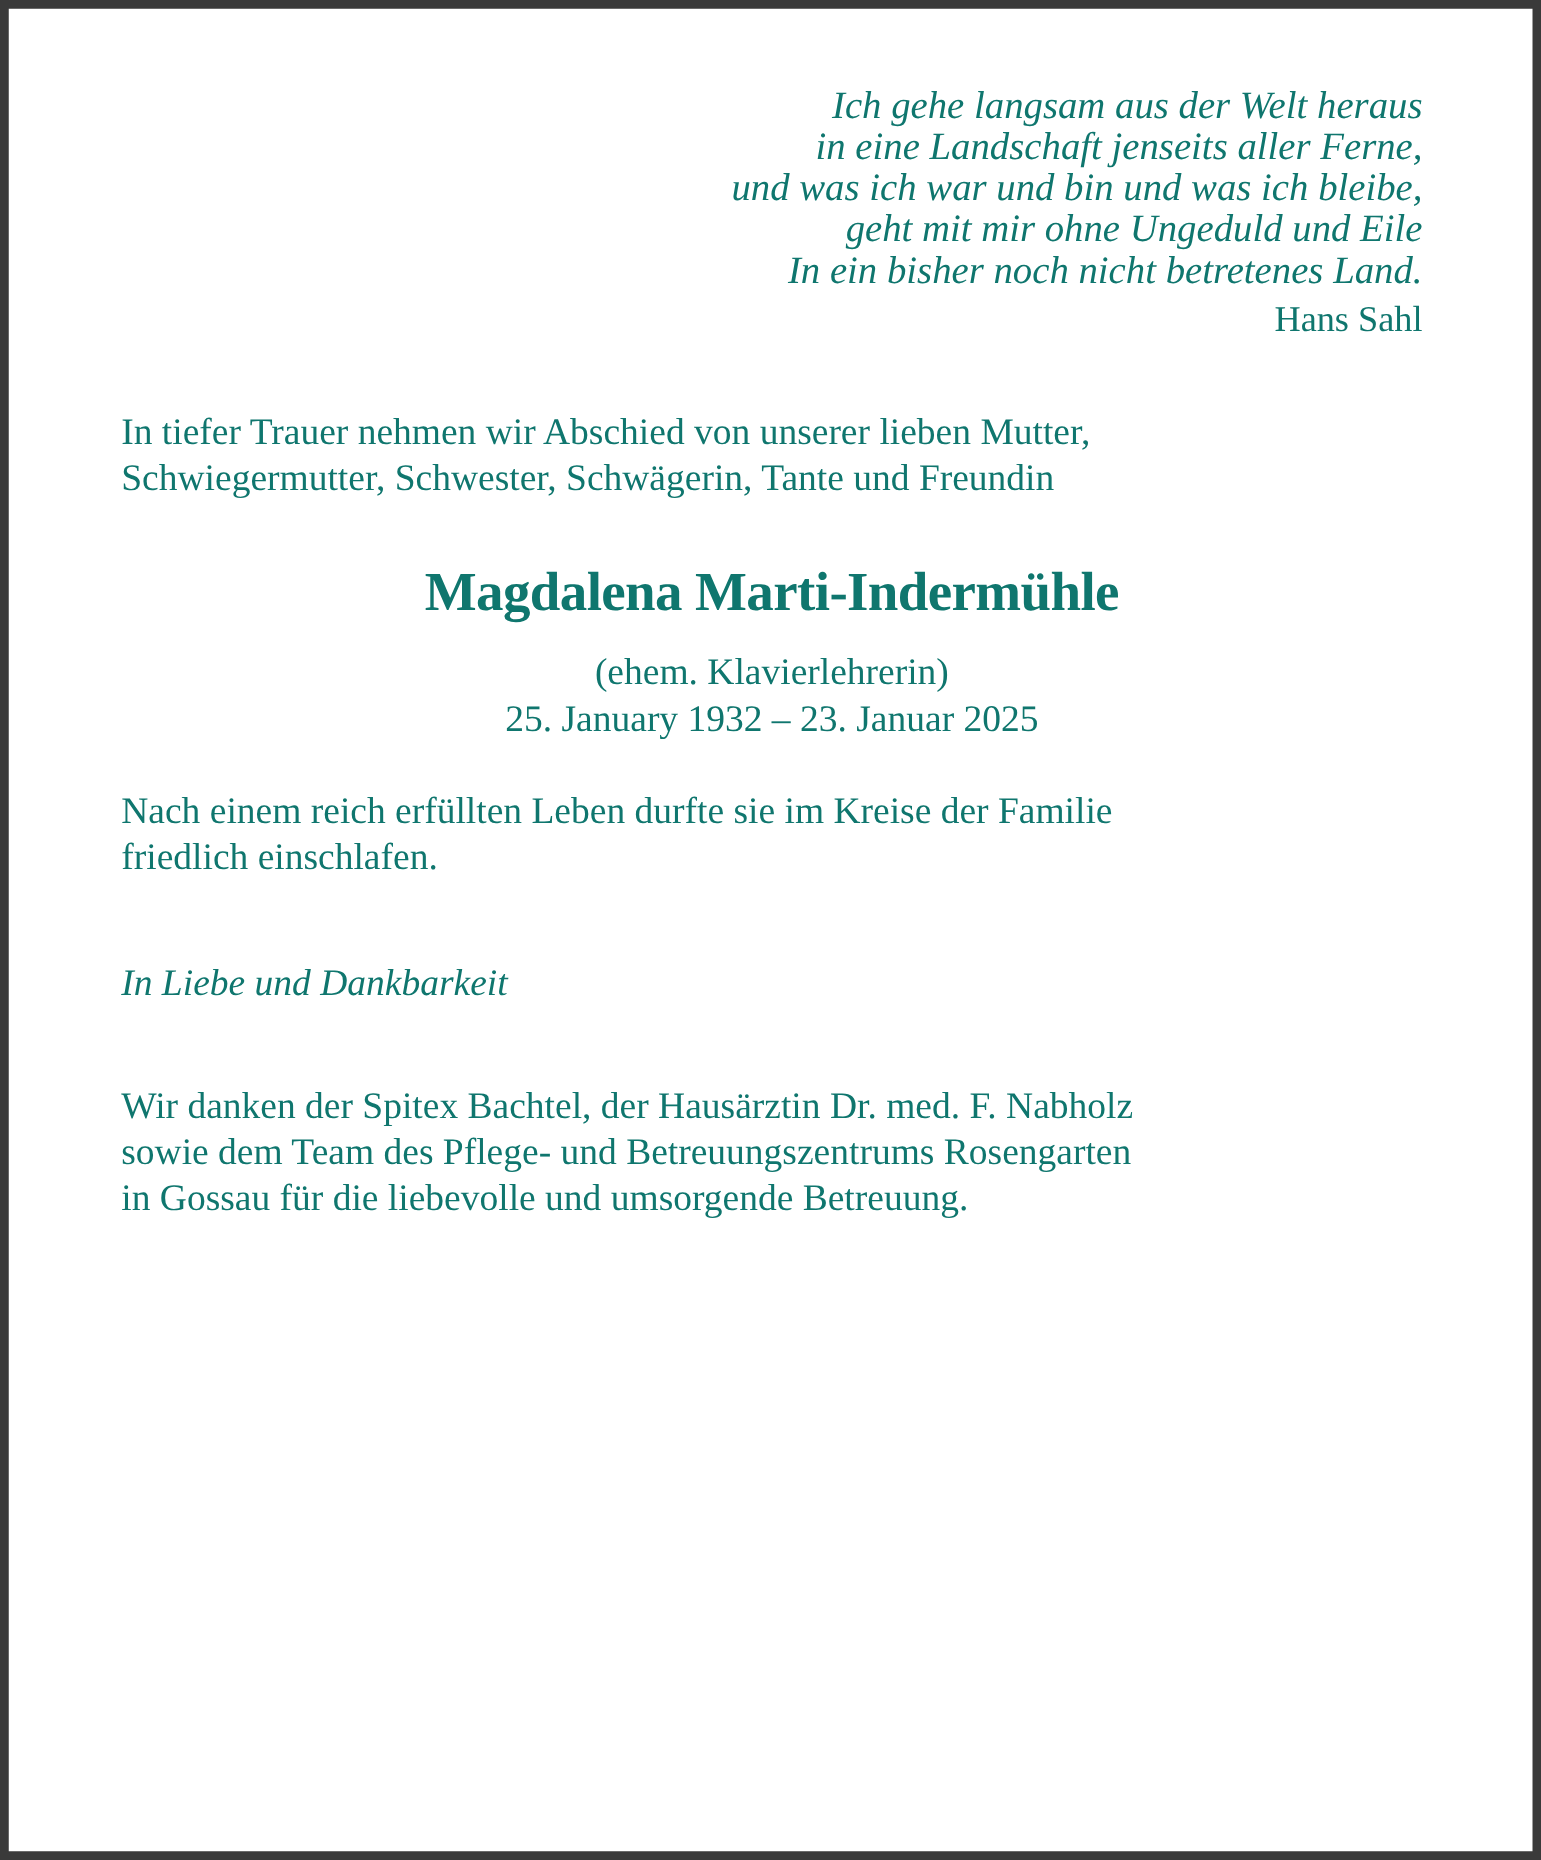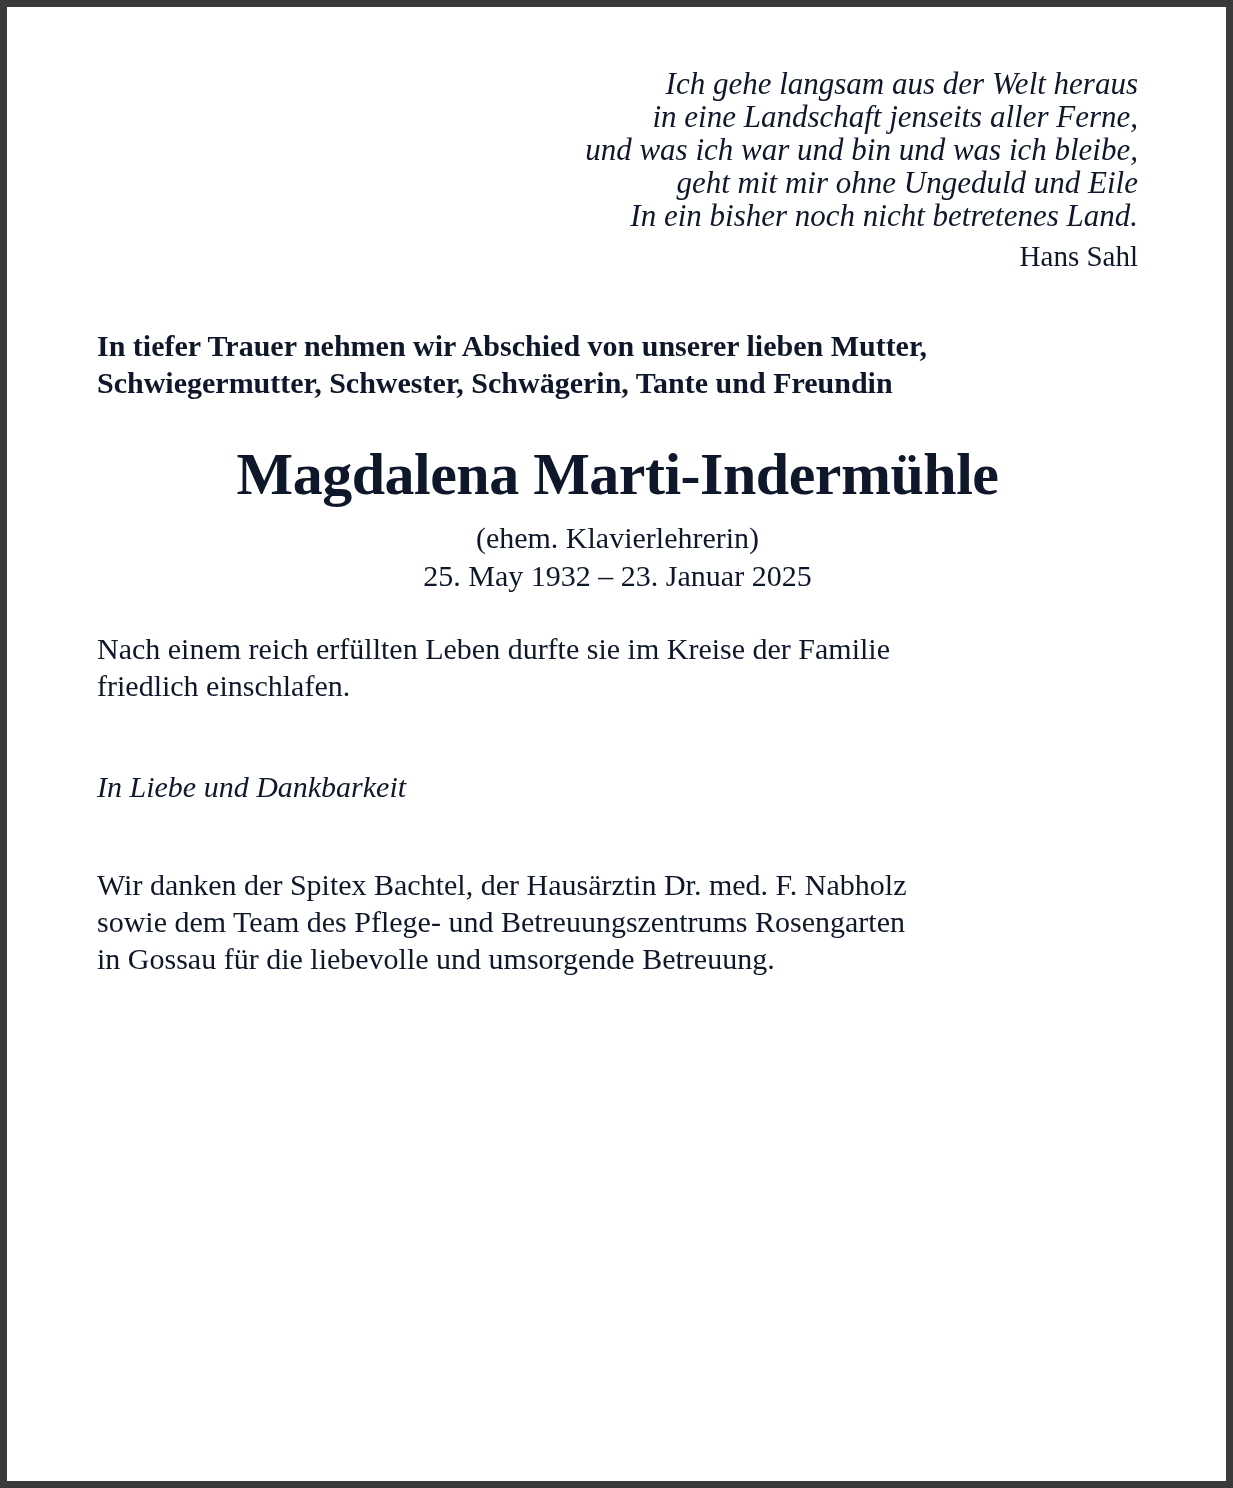--- a/index.html
+++ b/index.html
@@ -7,21 +7,21 @@
     margin: 0;
     padding: 0;
     background: #ffffff;
   }
   .sheet {
     box-sizing: border-box;
     width: 1233px;
     height: 1488px;
     border: 7px solid #3a3a3a;
     background: #ffffff;
-    color: #0f172a;
+    color: #0f766e;
     font-family: "Liberation Serif", serif;
     padding: 60px 88px 0 90px;
     overflow: hidden;
   }
   .quote {
     text-align: right;
     font-style: italic;
     font-size: 31px;
     line-height: 33px;
     white-space: pre-line;
@@ -30,27 +30,26 @@
     text-align: right;
     font-size: 29px;
     line-height: 32px;
     margin-top: 8px;
   }
   .intro {
     margin: 55px 0 0 0;
     font-size: 30px;
     line-height: 37px;
     white-space: pre-line;
-    font-weight: bold;
   }
   .name {
     margin: 40px 0 0 0;
     text-align: center;
     font-weight: bold;
-    font-size: 60px;
+    font-size: 44px;
     line-height: 66px;
     letter-spacing: -0.5px;
   }
   .center-block {
     margin-top: 12px;
     text-align: center;
     font-size: 30px;
     line-height: 38px;
   }
   .para {
@@ -81,21 +80,21 @@
 
   <div class="quote-attr">Hans Sahl</div>
 
   <p class="intro">In tiefer Trauer nehmen wir Abschied von unserer lieben Mutter,
 Schwiegermutter, Schwester, Schwägerin, Tante und Freundin</p>
 
   <h1 class="name">Magdalena Marti-Indermühle</h1>
 
   <div class="center-block">
     <div>(ehem. Klavierlehrerin)</div>
-    <div>25. May 1932 – 23. Januar 2025</div>
+    <div>25. January 1932 – 23. Januar 2025</div>
   </div>
 
   <p class="para death-note">Nach einem reich erfüllten Leben durfte sie im Kreise der Familie
 friedlich einschlafen.</p>
 
   <p class="para italic lead">In Liebe und Dankbarkeit</p>
 
 
   <p class="para thanks">Wir danken der Spitex Bachtel, der Hausärztin Dr. med. F. Nabholz
 sowie dem Team des Pflege- und Betreuungszentrums Rosengarten

